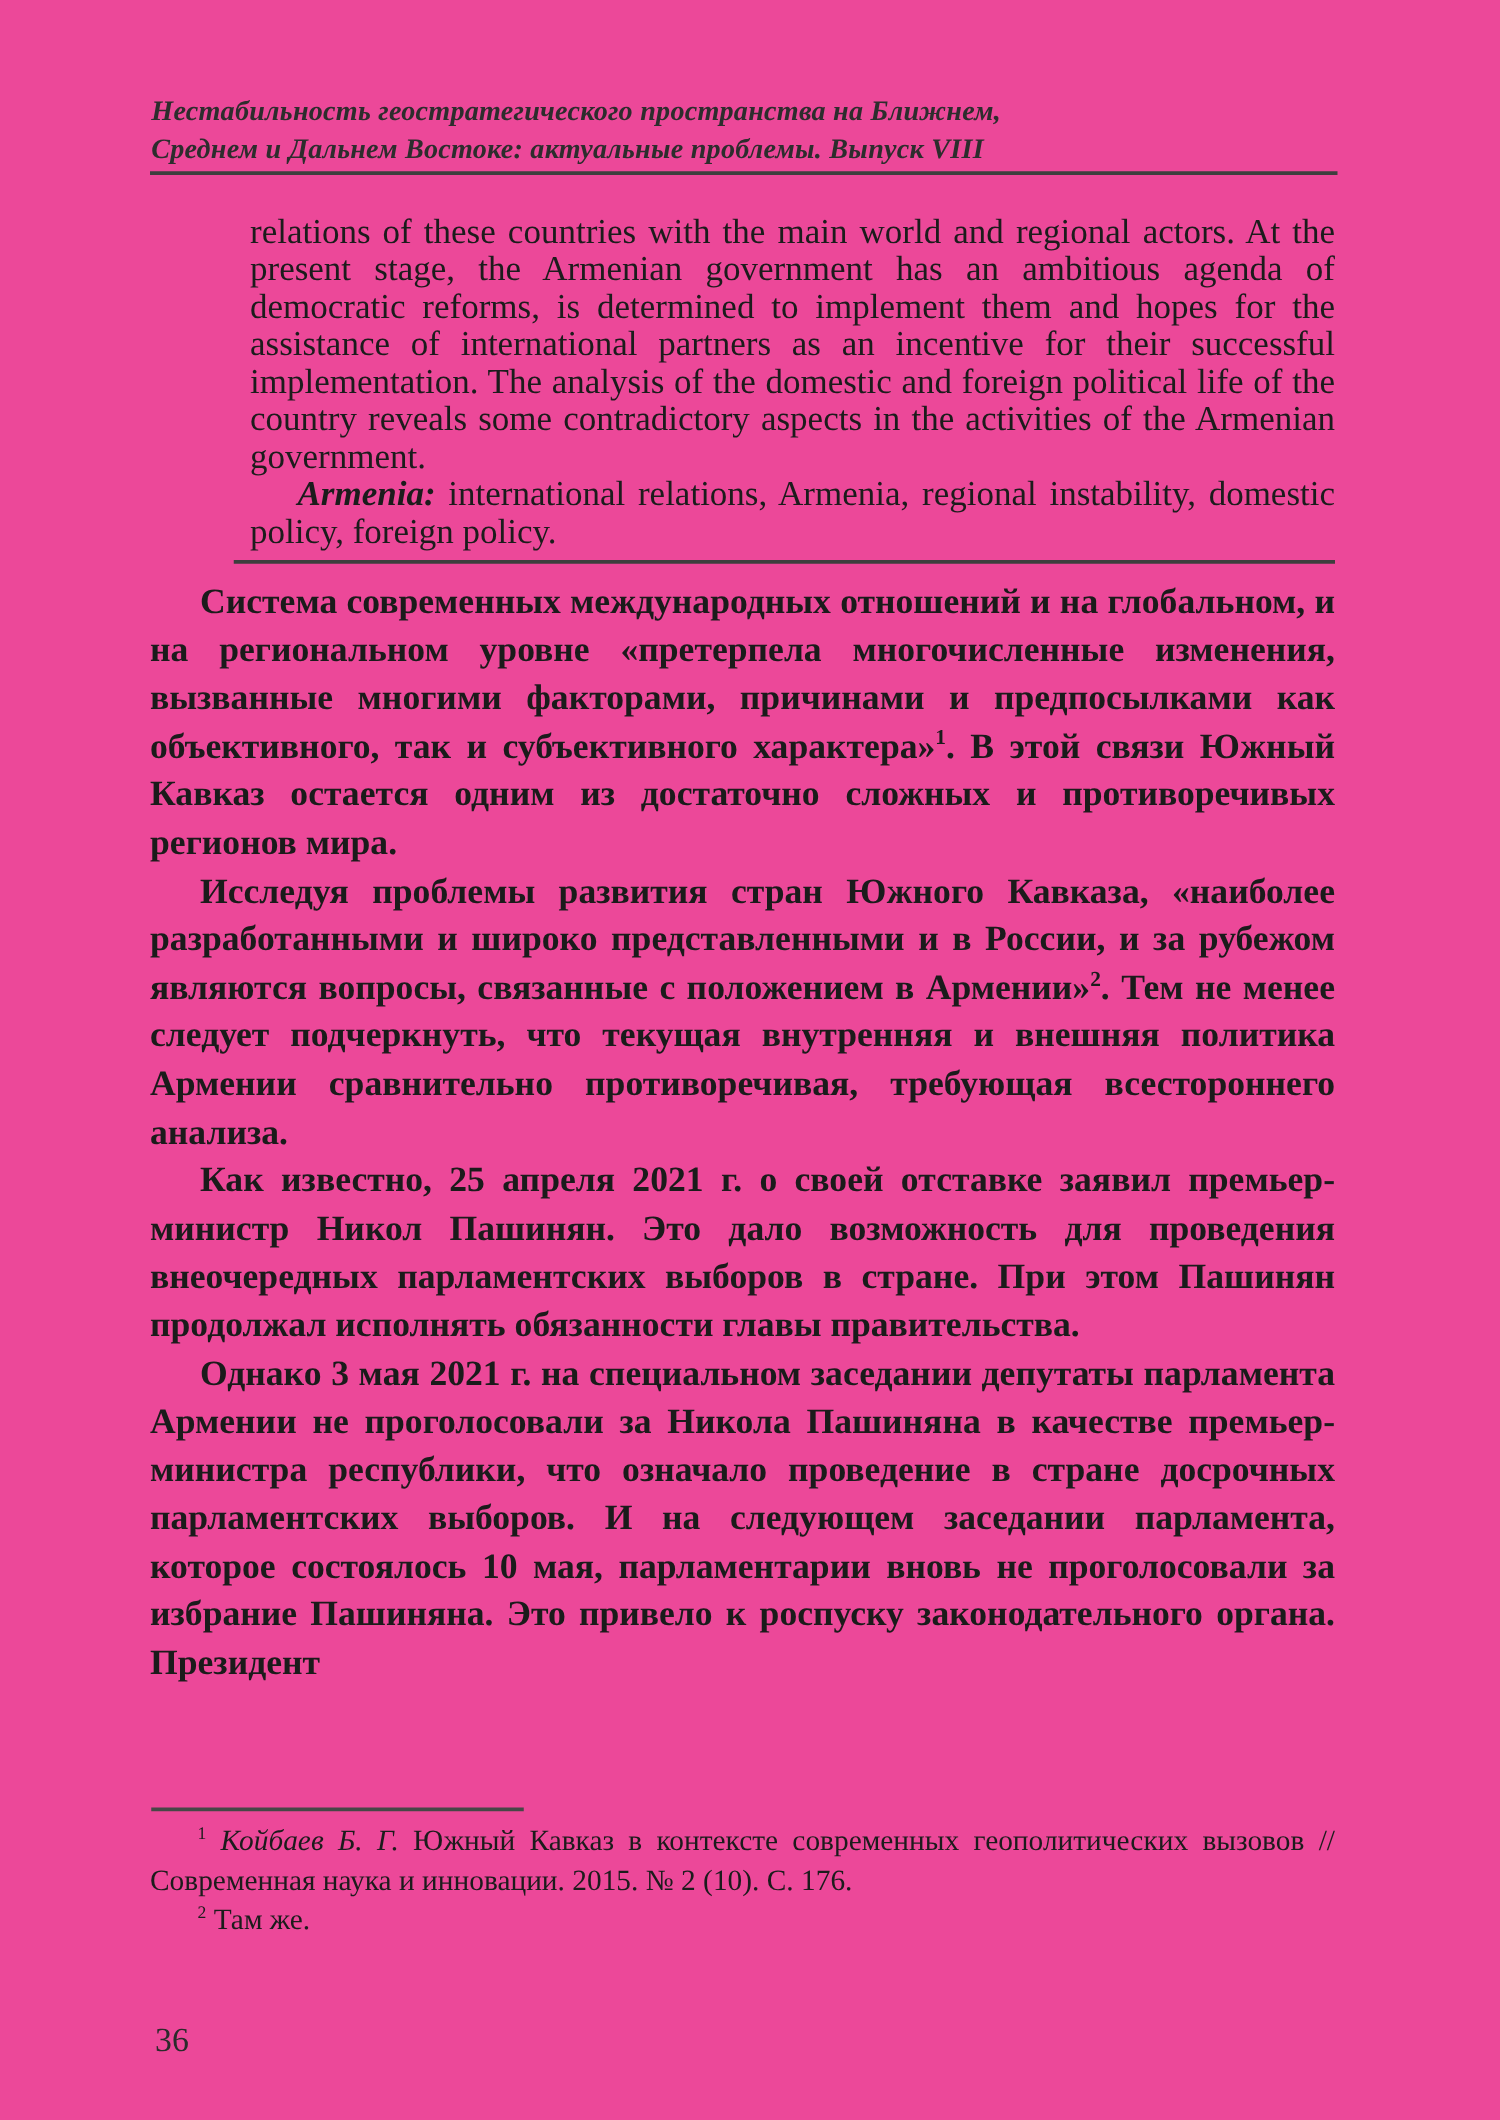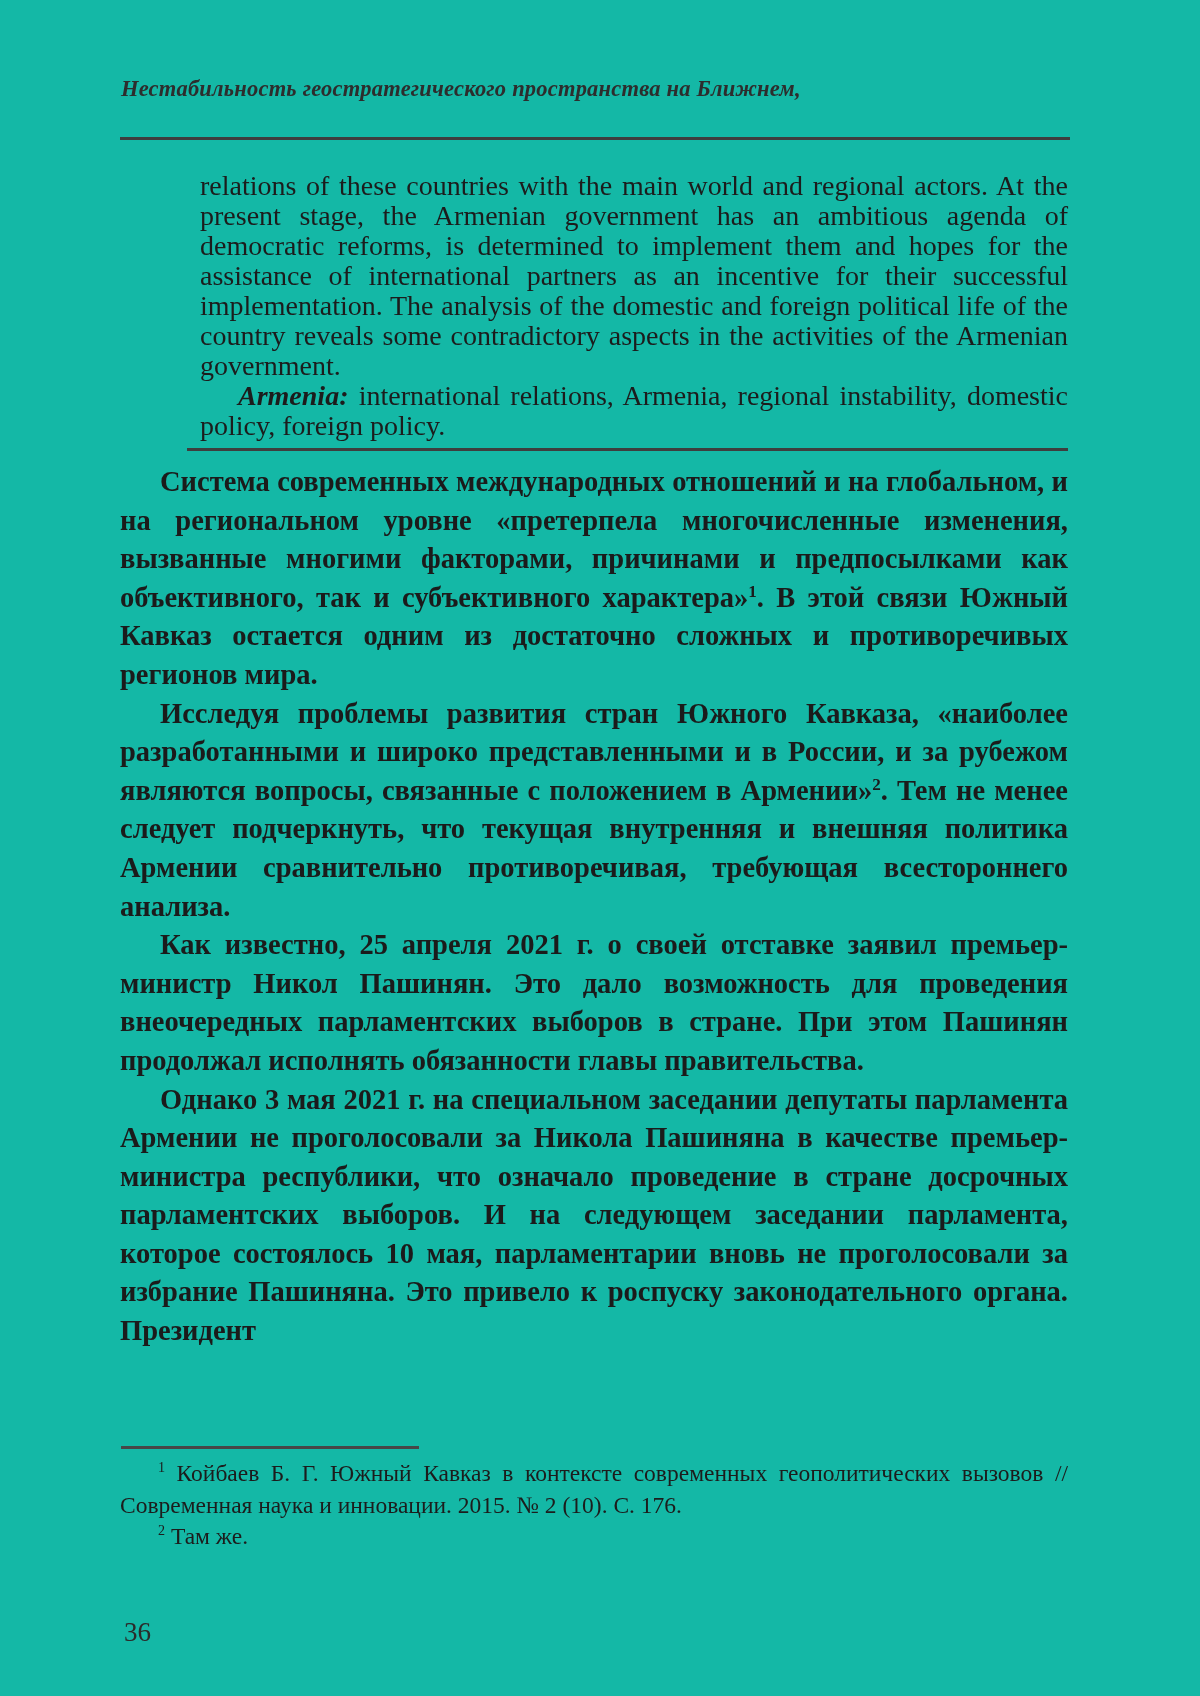--- a/index.html
+++ b/index.html
@@ -3,21 +3,21 @@
 <meta charset="utf-8">
 <style>
   * { margin:0; padding:0; box-sizing:border-box; }
   html, body { width:1200px; height:1696px; background:#ffffff; }
   body {
     position:relative;
     font-family:"Liberation Serif","DejaVu Serif",serif;
     color:#1e1e1e;
     overflow:hidden;
   }
-  .page { position:absolute; left:0; top:0; width:1200px; height:1696px; background:#14b8a6; }
+  .page { position:absolute; left:0; top:0; width:1200px; height:1696px; background:#ec4899; }
 
   .running-header {
     position:absolute; left:121px; top:74px; width:920px;
     font-style:italic; font-weight:bold;
     font-size:22.5px; line-height:30px; color:#2d2d2d;
     letter-spacing:0.2px;
   }
   .header-rule {
     position:absolute; left:120px; top:137px; width:950px; height:3px;
     background:#3e3e3e;
@@ -46,34 +46,35 @@
 
   .footnote-rule {
     position:absolute; left:121px; top:1446px; width:298px; height:3px;
     background:#474747;
   }
   .footnotes {
     position:absolute; left:120px; top:1458px; width:948px;
     font-size:23.5px; line-height:31.5px; text-align:justify; color:#1c1c1c;
   }
   .footnotes p { text-indent:38px; text-align:justify; }
-  .it { }
+  .it { font-style:italic; }
 
   .page-number {
     position:absolute; left:124px; top:1585px;
     font-size:27px; color:#2b2b2b;margin-top:32px;
   }
 </style>
 </head>
 <body>
 
 <div class="page">
 
   <header class="running-header">
     <div>Нестабильность геостратегического пространства на Ближнем,</div>
+    <div>Среднем и Дальнем Востоке: актуальные проблемы. Выпуск VIII</div>
   </header>
 
   <div class="header-rule"></div>
 
   <section class="abstract">
     <p class="abstract-body">relations of these countries with the main world and regional actors. At the present stage, the Armenian government has an ambitious agenda of democratic reforms, is determined to implement them and hopes for the assistance of international partners as an incentive for their successful implementation. The analysis of the domestic and foreign political life of the country reveals some contradictory aspects in the activities of the Armenian government.</p>
     <p class="abstract-keywords"><span class="kw-label">Armenia:</span><span> international relations, Armenia, regional instability, domestic policy, foreign policy.</span></p>
   </section>
 
   <div class="abstract-rule"></div>

